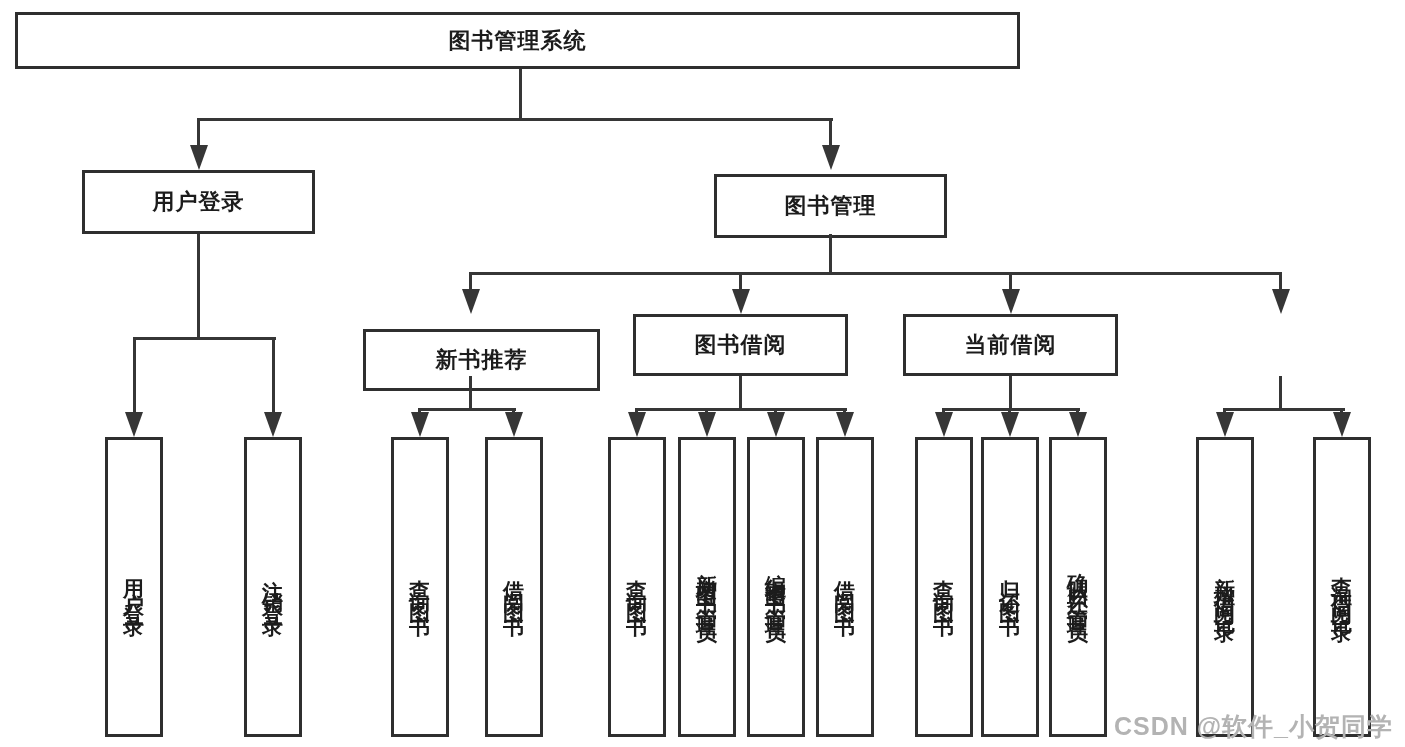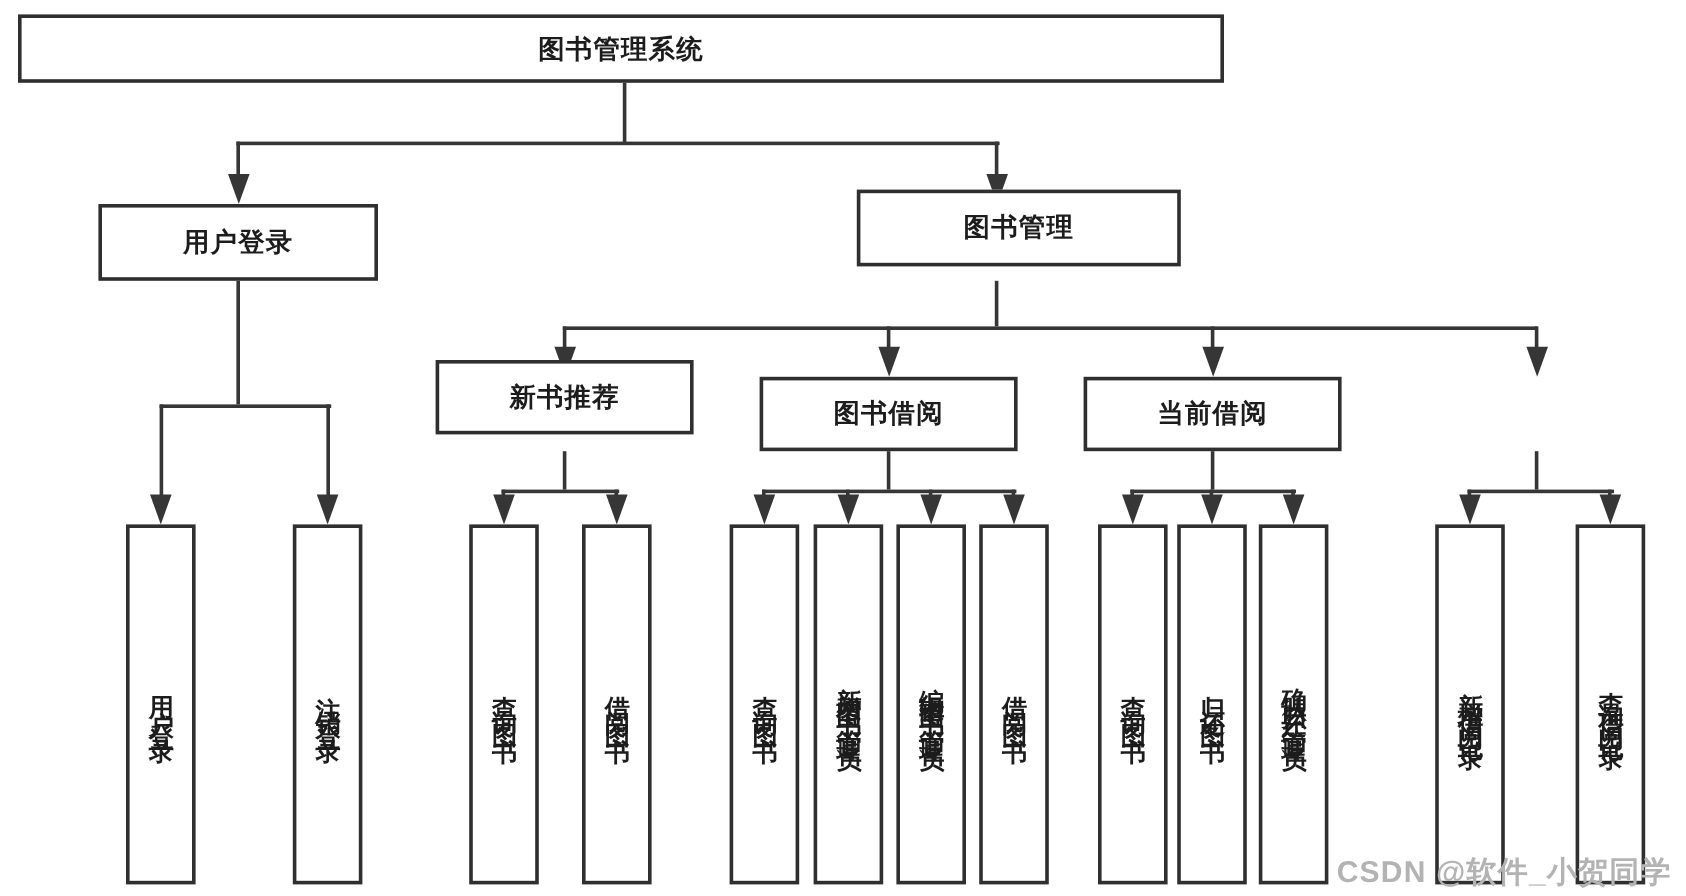--- a/index.html
+++ b/index.html
@@ -64,41 +64,41 @@
   <div class="box" style="left:15px;top:12px;width:1005px;height:57px">图书管理系统</div>
 
   <i class="vl" style="left:519px;top:69px;height:51px"></i>
   <i class="hl" style="left:197px;top:118px;width:636px"></i>
   <i class="vl" style="left:197px;top:118px;height:30px"></i>
   <i class="vl" style="left:829px;top:118px;height:30px"></i>
   <i class="ar" style="left:190px;top:145px"></i>
   <i class="ar" style="left:822px;top:145px"></i>
 
   <div class="box" style="left:82px;top:170px;width:233px;height:64px">用户登录</div>
-  <div class="box" style="left:714px;top:158px;width:270px;height:64px">图书管理</div>
+  <div class="box" style="left:714px;top:174px;width:233px;height:64px">图书管理</div>
 
   <i class="vl" style="left:197px;top:234px;height:103px"></i>
   <i class="hl" style="left:133px;top:337px;width:143px"></i>
   <i class="vl" style="left:133px;top:337px;height:79px"></i>
   <i class="vl" style="left:272px;top:337px;height:79px"></i>
   <i class="ar" style="left:125px;top:412px"></i>
   <i class="ar" style="left:264px;top:412px"></i>
 
   <i class="vl" style="left:829px;top:234px;height:38px"></i>
   <i class="hl" style="left:469px;top:272px;width:812px"></i>
   <i class="vl" style="left:469px;top:272px;height:20px"></i>
   <i class="vl" style="left:739px;top:272px;height:20px"></i>
   <i class="vl" style="left:1009px;top:272px;height:20px"></i>
   <i class="vl" style="left:1279px;top:272px;height:20px"></i>
   <i class="ar" style="left:462px;top:289px"></i>
   <i class="ar" style="left:732px;top:289px"></i>
   <i class="ar" style="left:1002px;top:289px"></i>
   <i class="ar" style="left:1272px;top:289px"></i>
 
-  <div class="box" style="left:363px;top:300px;width:215px;height:62px">新书推荐</div>
+  <div class="box" style="left:363px;top:329px;width:237px;height:62px">新书推荐</div>
   <div class="box" style="left:633px;top:314px;width:215px;height:62px">图书借阅</div>
   <div class="box" style="left:903px;top:314px;width:215px;height:62px">当前借阅</div>
 
   <i class="vl" style="left:469px;top:376px;height:32px"></i>
   <i class="hl" style="left:418px;top:408px;width:98px"></i>
   <i class="vl" style="left:418px;top:408px;height:7px"></i>
   <i class="vl" style="left:512px;top:408px;height:7px"></i>
   <i class="ar" style="left:411px;top:412px"></i>
   <i class="ar" style="left:505px;top:412px"></i>
 

